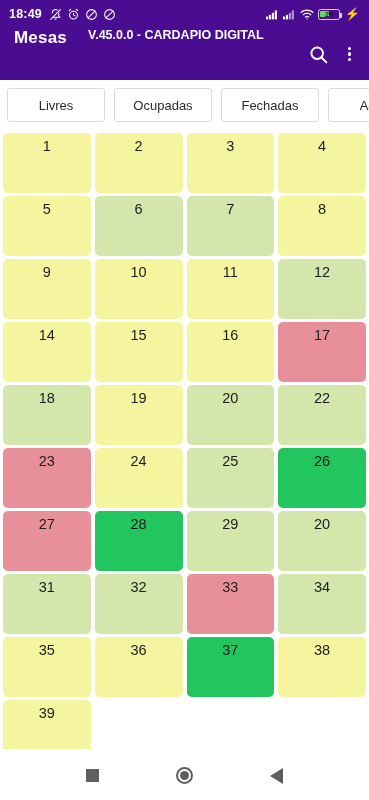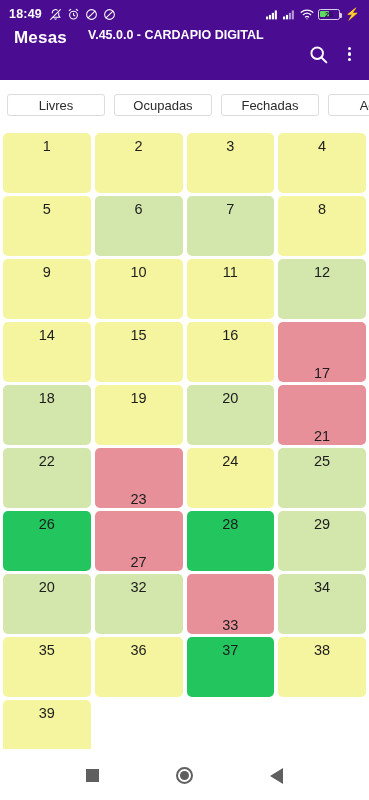--- a/index.html
+++ b/index.html
@@ -94,21 +94,21 @@
     display:flex;
     align-items:center;
     gap:9px;
     padding:0 7px;
     overflow:hidden;
     border-bottom:1px solid #ffffff;
   }
   .filter-btn{
     flex:0 0 auto;
     min-width:98px;
-    height:22px;
+    height:34px;
     background:#ffffff;
     border:1px solid #dcdcdc;
     border-radius:3px;
     font-size:13px;
     color:#2b2b2b;
     display:flex;
     align-items:center;
     justify-content:center;
     font-family:"Liberation Sans", sans-serif;
     white-space:nowrap;
@@ -133,21 +133,21 @@
     display:flex;
     justify-content:center;
     padding-top:5px;
     font-size:14.5px;
     color:#1d1d1d;
     font-family:"Liberation Sans", sans-serif;
     line-height:1.2;
   }
   .cell.livre    { background:#f5f5a0; }
   .cell.ocupada  { background:#d3e6ab; }
-  .cell.fechada  { background:#e8909a;align-items:flex-end; }
+  .cell.fechada  { background:#e8909a; }
   .cell.agrupada { background:#22c55e; }
 
   
   .navbar{
     position:absolute;
     left:0; bottom:0;
     width:369px; height:49px;
     background:#ffffff;
     display:flex;
     align-items:center;
@@ -300,23 +300,20 @@
       </div>
       <div class="cell ocupada">
         <span>18</span>
       </div>
       <div class="cell livre">
         <span>19</span>
       </div>
       <div class="cell ocupada">
         <span>20</span>
       </div>
-      <div class="cell fechada">
-        <span>21</span>
-      </div>
       <div class="cell ocupada">
         <span>22</span>
       </div>
       <div class="cell fechada">
         <span>23</span>
       </div>
       <div class="cell livre">
         <span>24</span>
       </div>
       <div class="cell ocupada">
@@ -329,20 +326,23 @@
         <span>27</span>
       </div>
       <div class="cell agrupada">
         <span>28</span>
       </div>
       <div class="cell ocupada">
         <span>29</span>
       </div>
       <div class="cell ocupada">
         <span>20</span>
+      </div>
+      <div class="cell ocupada">
+        <span>31</span>
       </div>
       <div class="cell ocupada">
         <span>32</span>
       </div>
       <div class="cell fechada">
         <span>33</span>
       </div>
       <div class="cell ocupada">
         <span>34</span>
       </div>

